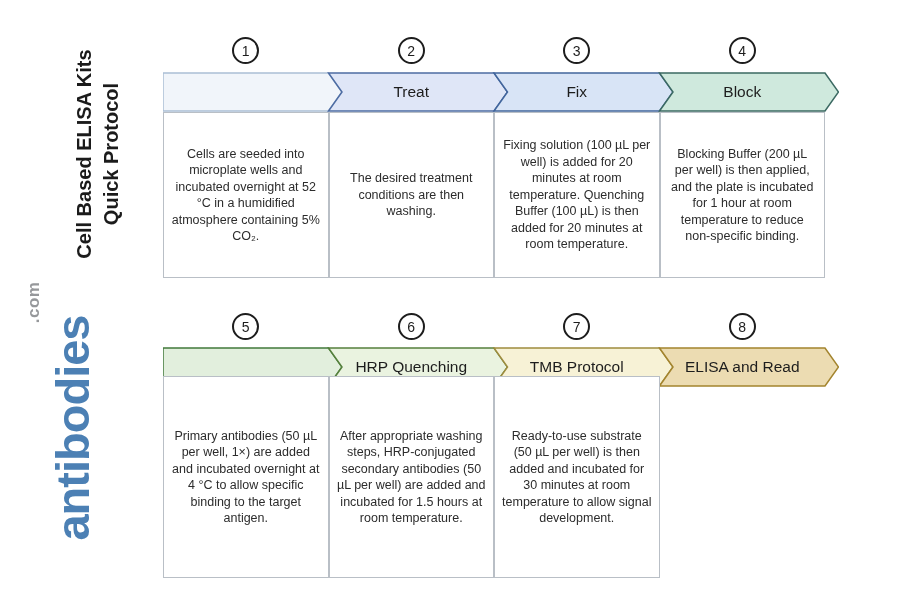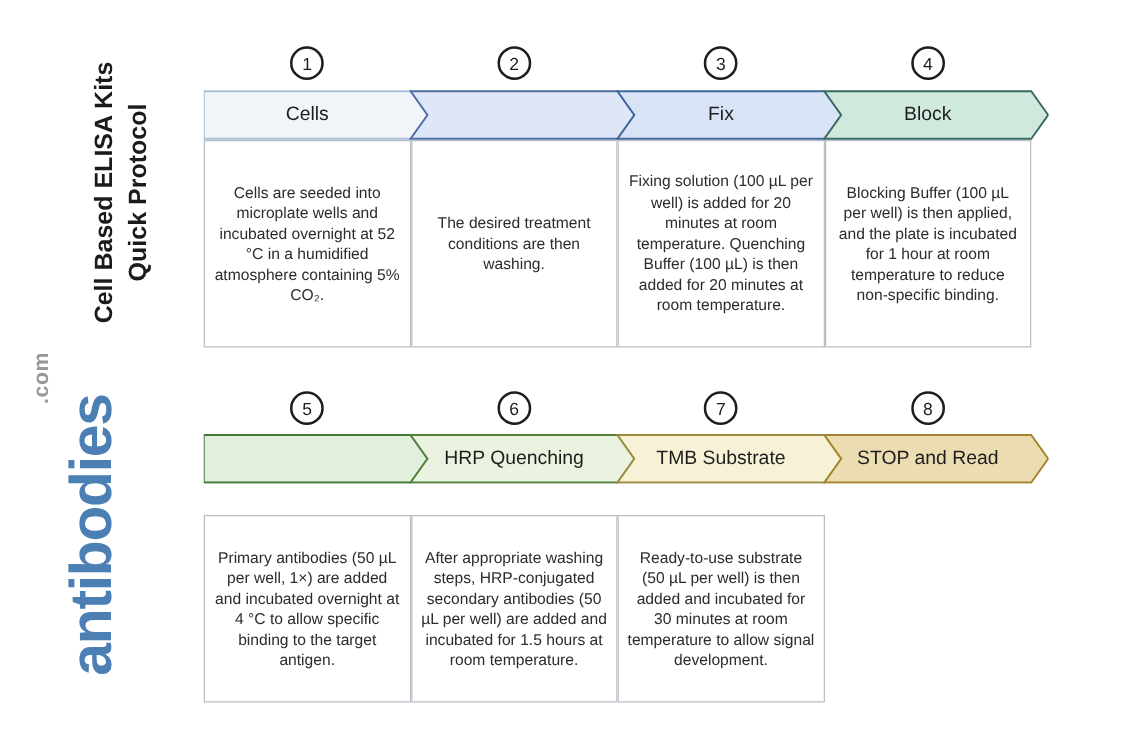--- a/index.html
+++ b/index.html
@@ -36,21 +36,21 @@
   .descbox{
     position:absolute;width:165.5px;box-sizing:border-box;background:#ffffff;
     border:1px solid #b9bfc6;display:flex;align-items:center;justify-content:center;
   }
   .descbox p{
     margin:0;padding:0 7px;font-size:12.5px;line-height:1.32;color:#2c2c2c;text-align:center;
   }
   
   .c0{left:163px}.c1{left:328.5px}.c2{left:494px}.c3{left:659.5px}
   .r1label{top:72px}.r2label{top:347px}
-  .r1box{top:112px;height:166px}.r2box{top:412px;height:150px}
+  .r1box{top:112px;height:166px}.r2box{top:376px;height:202px}
   .r1num{top:37px}.r2num{top:313px}
   .n0{left:232.25px}.n1{left:397.75px}.n2{left:563.25px}.n3{left:728.75px}
 </style>
 </head>
 <body>
 
 <div id="stage">
 
   <div class="vtitle">
     <div>Cell Based ELISA Kits</div>
@@ -74,35 +74,35 @@
       <span>4</span>
     </div>
 
   <svg class="bandrow" style="top:72px" viewBox="0 0 676 40">
     <polygon points="0,1 165.5,1 179,20 165.5,39 0,39" stroke-width="1.5" fill="#f1f5fa" stroke="#aabfd5"></polygon>
     <polygon points="165.5,1 331,1 344.5,20 331,39 165.5,39 179,20" stroke-width="1.5" fill="#dfe6f7" stroke="#4d6ca3"></polygon>
     <polygon points="331,1 496.5,1 510,20 496.5,39 331,39 344.5,20" stroke-width="1.5" fill="#d8e4f6" stroke="#41659c"></polygon>
     <polygon points="496.5,1 662,1 675.5,20 662,39 496.5,39 510,20" stroke-width="1.5" fill="#cfe9dd" stroke="#3b6962"></polygon>
   </svg>
 
-  <div class="bandlabel r1label c0">Cells</div>
+  <div class="bandlabel r1label c1">Treat</div>
   <div class="bandlabel r1label c3">Block</div>
   <div class="bandlabel r1label c2">Fix</div>
 
   <div class="descbox r1box c0">
       <p>Cells are seeded into microplate wells and incubated overnight at 52 °C in a humidified atmosphere containing 5% CO₂.</p>
     </div>
   <div class="descbox r1box c1">
       <p>The desired treatment conditions are then washing.</p>
     </div>
   <div class="descbox r1box c2">
       <p>Fixing solution (100 µL per well) is added for 20 minutes at room temperature. Quenching Buffer (100 µL) is then added for 20 minutes at room temperature.</p>
     </div>
   <div class="descbox r1box c3">
-      <p>Blocking Buffer (100 µL per well) is then applied, and the plate is incubated for 1 hour at room temperature to reduce non-specific binding.</p>
+      <p>Blocking Buffer (200 µL per well) is then applied, and the plate is incubated for 1 hour at room temperature to reduce non-specific binding.</p>
     </div>
 
   <div class="num r2num n0">
       <span>5</span>
     </div>
   <div class="num r2num n1">
       <span>6</span>
     </div>
   <div class="num r2num n2">
       <span>7</span>
@@ -112,22 +112,22 @@
     </div>
 
   <svg class="bandrow" style="top:347px" viewBox="0 0 676 40">
     <polygon points="0,1 165.5,1 179,20 165.5,39 0,39" stroke-width="1.5" fill="#e2efdd" stroke="#41793b"></polygon>
     <polygon points="165.5,1 331,1 344.5,20 331,39 165.5,39 179,20" stroke-width="1.5" fill="#eaf3e0" stroke="#55803c"></polygon>
     <polygon points="331,1 496.5,1 510,20 496.5,39 331,39 344.5,20" stroke-width="1.5" fill="#f7f2d6" stroke="#9e8c3e"></polygon>
     <polygon points="496.5,1 662,1 675.5,20 662,39 496.5,39 510,20" stroke-width="1.5" fill="#ecdcb2" stroke="#a3842e"></polygon>
   </svg>
 
   <div class="bandlabel r2label c1">HRP Quenching</div>
-  <div class="bandlabel r2label c2">TMB Substrate</div>
-  <div class="bandlabel r2label c3">STOP and Read</div>
+  <div class="bandlabel r2label c2">TMB Protocol</div>
+  <div class="bandlabel r2label c3">ELISA and Read</div>
 
   <div class="descbox r2box c0">
       <p>Primary antibodies (50 µL per well, 1×) are added and incubated overnight at 4 °C to allow specific binding to the target antigen.</p>
     </div>
   <div class="descbox r2box c1">
       <p>After appropriate washing steps, HRP-conjugated secondary antibodies (50 µL per well) are added and incubated for 1.5 hours at room temperature.</p>
     </div>
   <div class="descbox r2box c2">
       <p>Ready-to-use substrate (50 µL per well) is then added and incubated for 30 minutes at room temperature to allow signal development.</p>
     </div>

